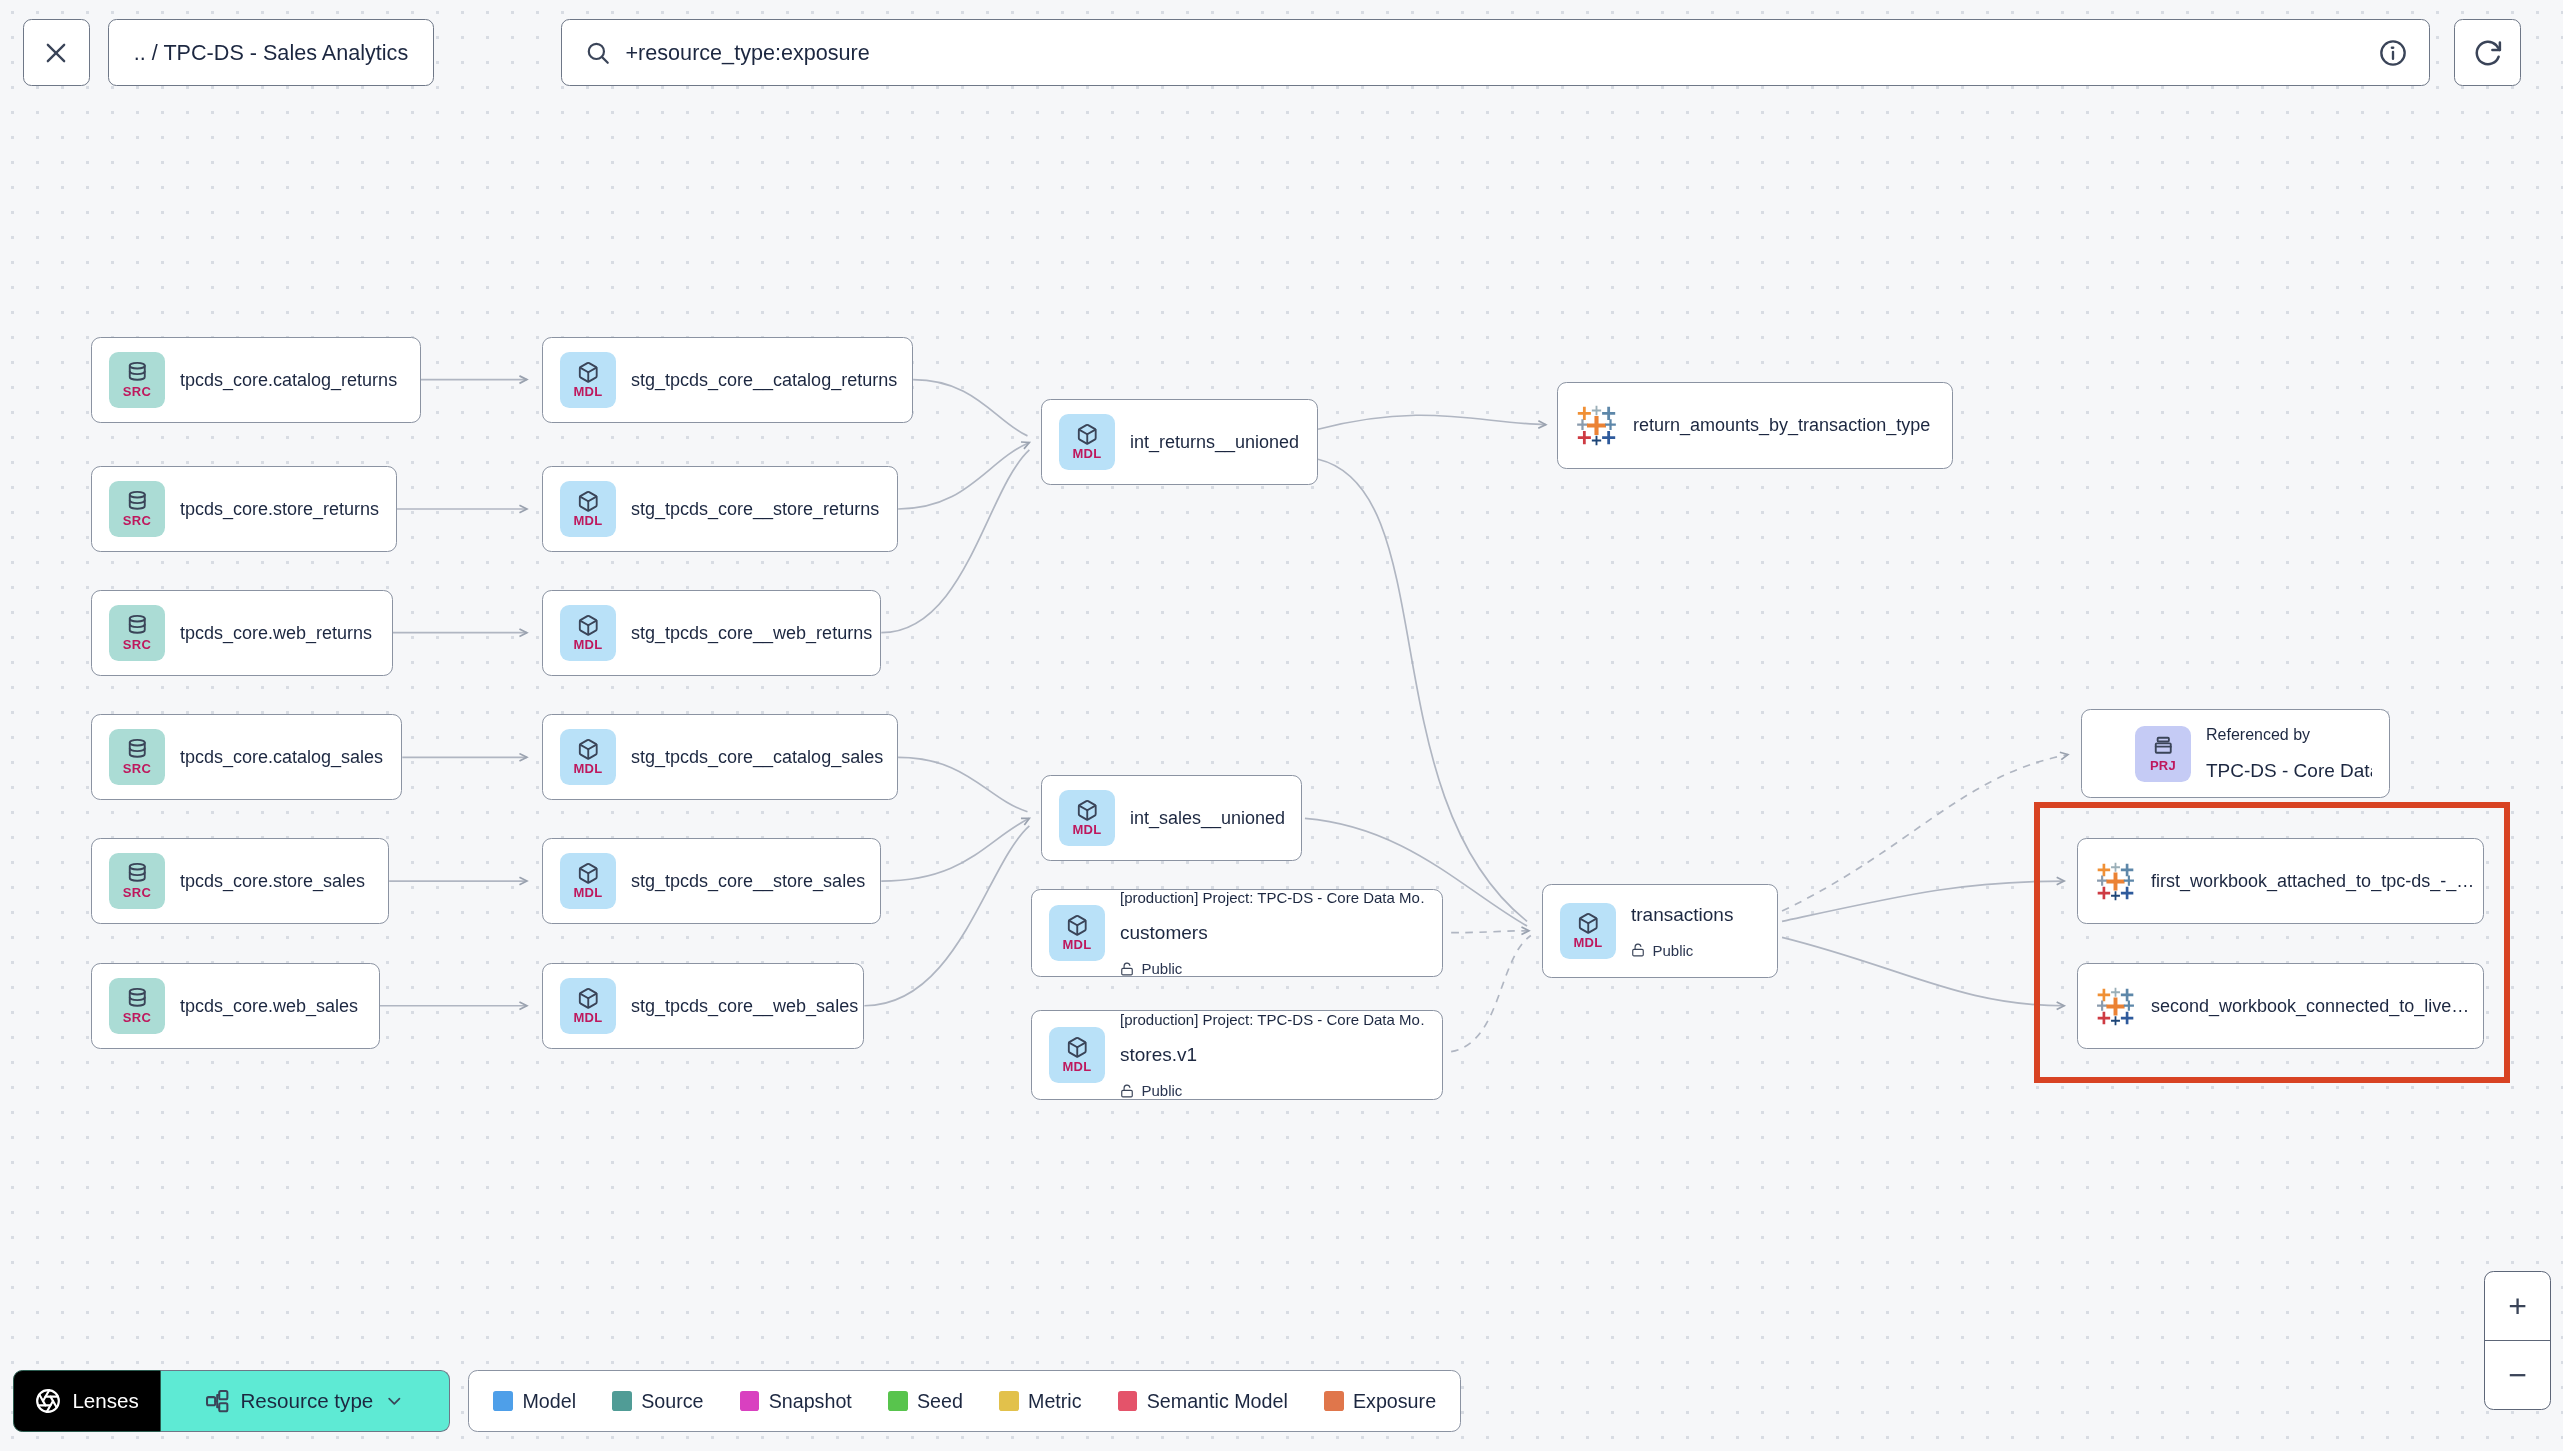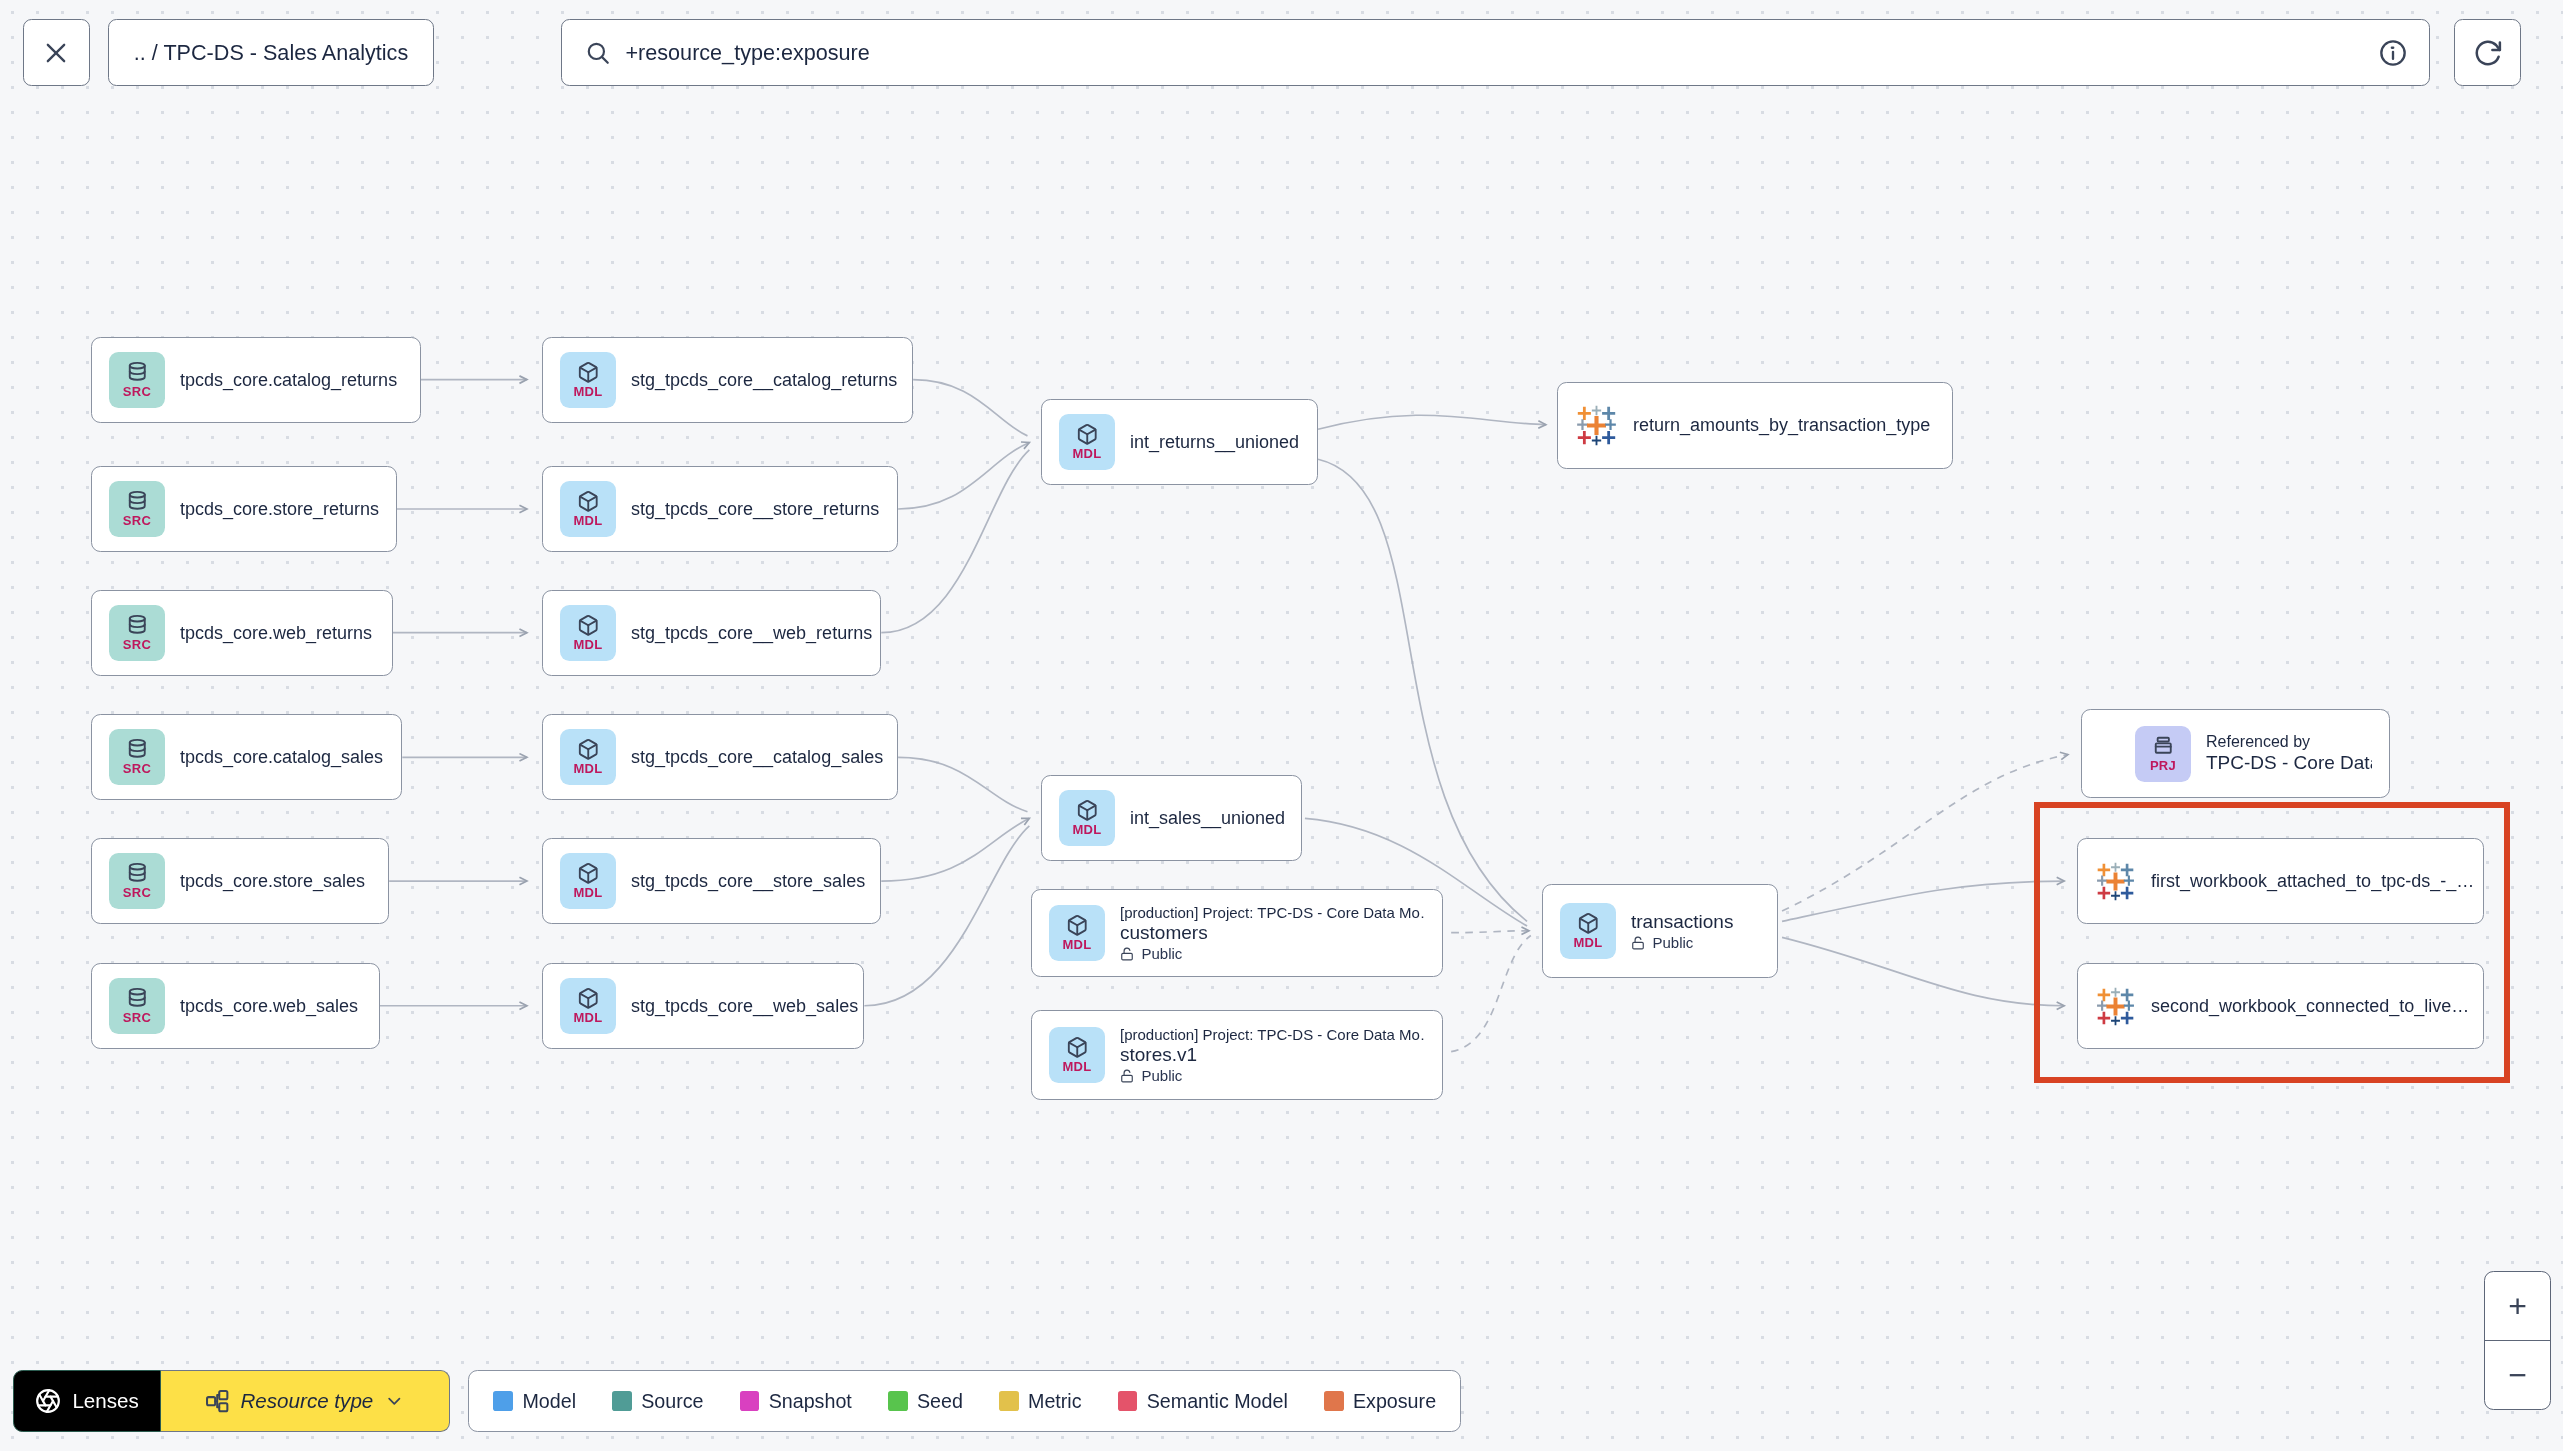--- a/index.html
+++ b/index.html
@@ -35,42 +35,42 @@
     position:absolute; background:#fff; border:1.9px solid #8b93a2; border-radius:9.4px;
     display:flex; align-items:center; padding:0 17px; gap:15px; z-index:2;
     white-space:nowrap; overflow:hidden;
   }
   .node-label { font-size:18px; color:#1c2740; }
   .badge {
     width:56px; height:56px; border-radius:9.4px; flex:none;
     display:flex; flex-direction:column; align-items:center; justify-content:center; gap:0.9px;
   }
   .badge .blabel { font-size:13px; font-weight:700; color:#be185d; letter-spacing:0.3px; }
-  .node-col { display:flex; flex-direction:column; gap:1px; overflow:hidden; }
+  .node-col { display:flex; flex-direction:column; gap:16px; overflow:hidden; }
   .node-header { font-size:15px; color:#1c2740; }
   .big-label { font-size:19px; color:#1c2740; }
   .public-row { display:flex; align-items:center; gap:7.5px; font-size:15px; color:#2a3550; }
   .ref-header { font-size:16px; color:#1c2740; }
   #highlight-box {
     position:absolute; left:2034px; top:802px; width:476px; height:281px;
     border:6.6px solid #d84323; z-index:1; background:transparent;
   }
   .tbl { flex:none; }
 
   
   #lenses-group { position:absolute; left:13px; top:1370px; height:62px; display:flex; z-index:3; }
   #lenses-btn {
     width:148px; height:62px; background:#2b5c50; color:#fff;
     border:1.9px solid #2b5c50; border-radius:9.4px 0 0 9.4px;
     display:flex; align-items:center; justify-content:center; gap:11.2px; font-size:20.6px;
   }
   #resource-type-btn {
-    width:289px; height:62px; background:#fde047; border:1.9px solid #6e7787; border-left:none;
+    width:289px; height:62px; background:#5eead4; border:1.9px solid #6e7787; border-left:none;
     border-radius:0 9.4px 9.4px 0; display:flex; align-items:center; justify-content:center;
-    gap:11.2px; font-size:20.6px; color:#1c2740;font-style:italic;
+    gap:11.2px; font-size:20.6px; color:#1c2740;
   }
   #legend-card {
     position:absolute; left:468px; top:1370px; height:62px; background:#fff;
     border:1.9px solid #8b93a2; border-radius:9.4px; display:flex; align-items:center;
     padding:0 24.4px; gap:36px; z-index:3;
   }
   .legend-item { display:flex; align-items:center; gap:9.4px; font-size:19.7px; }
   .legend-swatch { width:19.7px; height:19.7px; border-radius:2.8px; }
 
   

